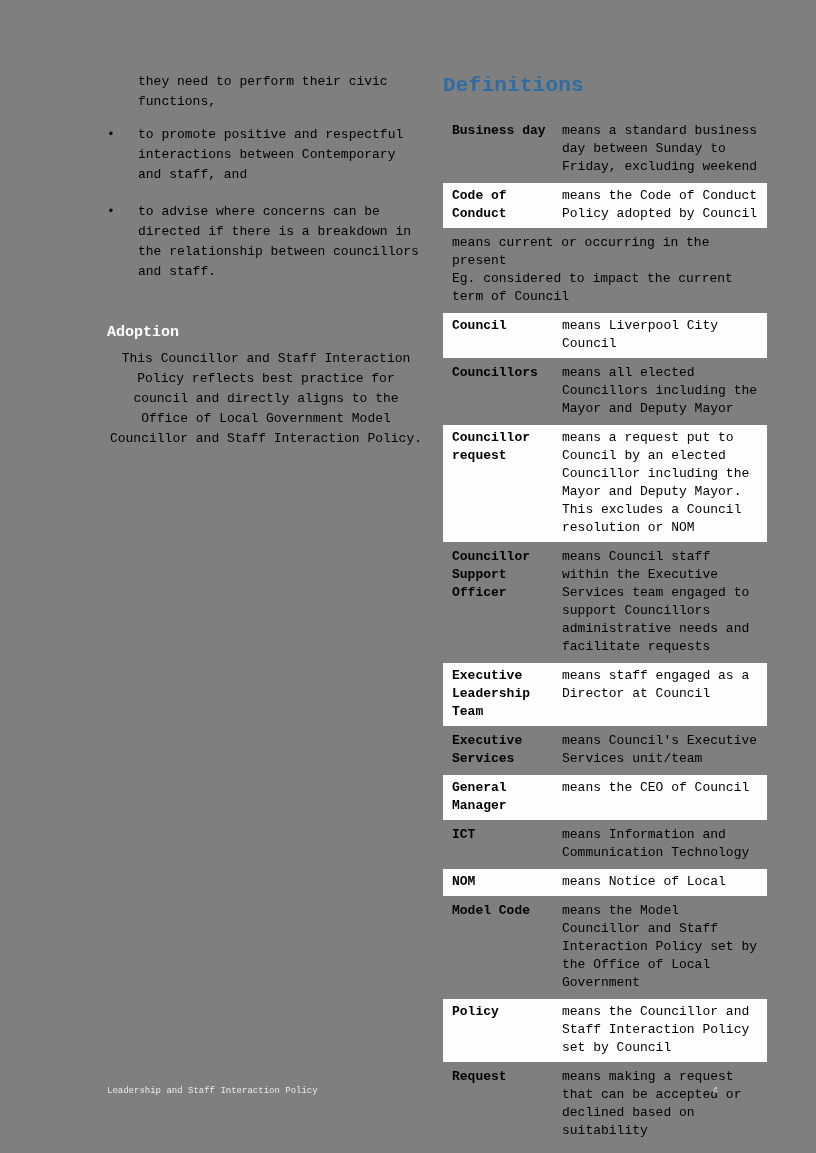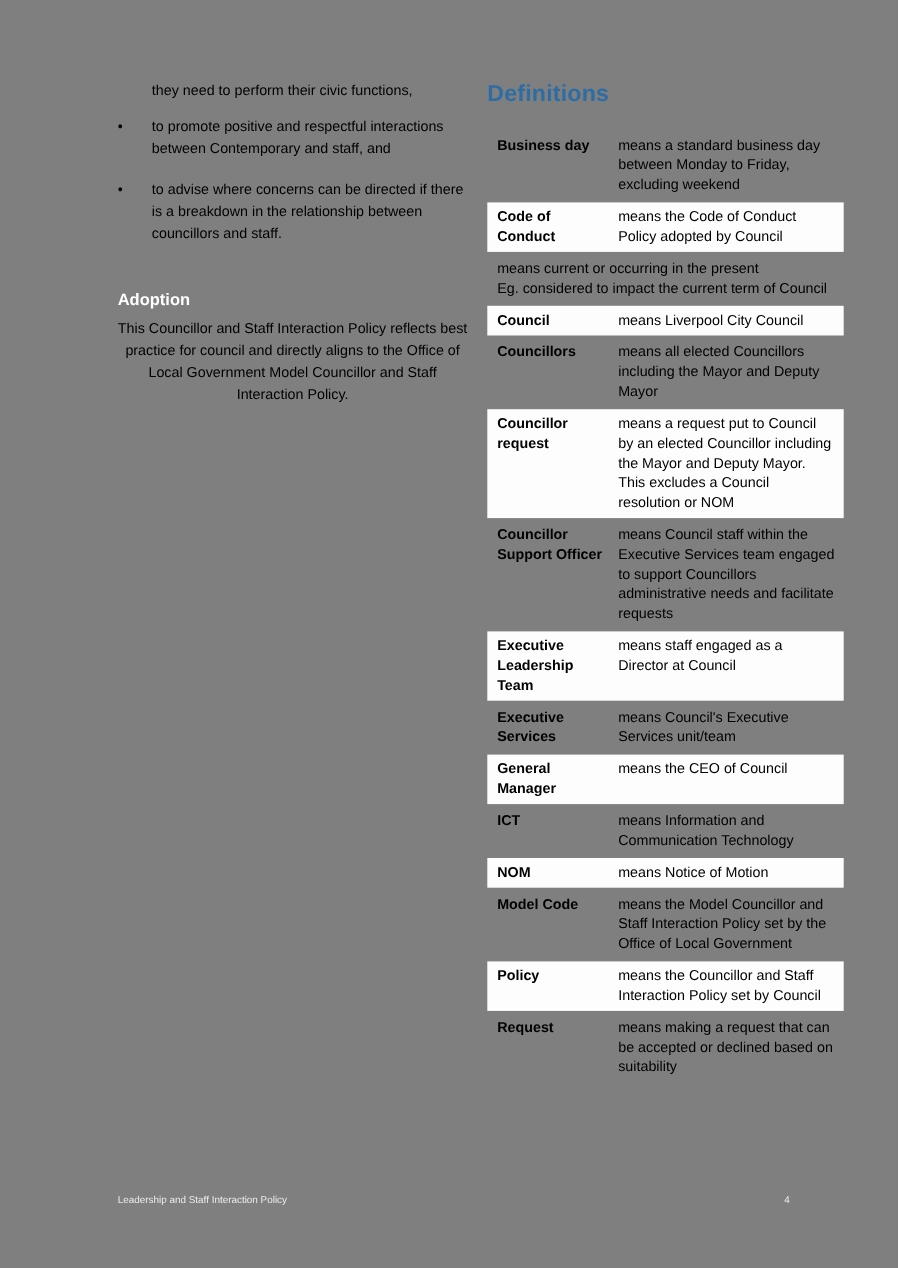--- a/index.html
+++ b/index.html
@@ -7,20 +7,21 @@
     font-family: "Liberation Sans", "DejaVu Sans", sans-serif;
     background: #7f7f7f;
   }
   .page {
     position: relative;
     width: 816px;
     height: 1153px;
     background: #7f7f7f;
     overflow: hidden;
     color: #000;
+    font-family: Liberation Mono, monospace;
   }
 
   
   .left-col {
     position: absolute;
     left: 107px;
     top: 72px;
     width: 318px;
     font-size: 13px;
     line-height: 20px;
@@ -116,21 +117,21 @@
       <p class="adoption-body">This Councillor and Staff Interaction Policy reflects best practice for council and directly aligns to the Office of Local Government Model Councillor and Staff Interaction Policy.</p>
     </div>
   </div>
 
   <div class="right-col">
     <h1 class="h1">Definitions</h1>
 
     <div class="def-table">
       <div class="def-row">
         <div class="def-term">Business day</div>
-        <div class="def-text">means a standard business day between Monday to Friday, excluding weekend</div>
+        <div class="def-text">means a standard business day between Sunday to Friday, excluding weekend</div>
       </div>
       <div class="def-row">
         <div class="def-term">Code of Conduct</div>
         <div class="def-text">means the Code of Conduct Policy adopted by Council</div>
       </div>
       <div class="def-row">
         <div class="def-text">means current or occurring in the present
 Eg. considered to impact the current term of Council</div>
       </div>
       <div class="def-row">
@@ -160,21 +161,21 @@
       <div class="def-row">
         <div class="def-term">General Manager</div>
         <div class="def-text">means the CEO of Council</div>
       </div>
       <div class="def-row">
         <div class="def-term">ICT</div>
         <div class="def-text">means Information and Communication Technology</div>
       </div>
       <div class="def-row">
         <div class="def-term">NOM</div>
-        <div class="def-text">means Notice of Motion</div>
+        <div class="def-text">means Notice of Local</div>
       </div>
       <div class="def-row">
         <div class="def-term">Model Code</div>
         <div class="def-text">means the Model Councillor and Staff Interaction Policy set by the Office of Local Government</div>
       </div>
       <div class="def-row">
         <div class="def-term">Policy</div>
         <div class="def-text">means the Councillor and Staff Interaction Policy set by Council</div>
       </div>
       <div class="def-row">

